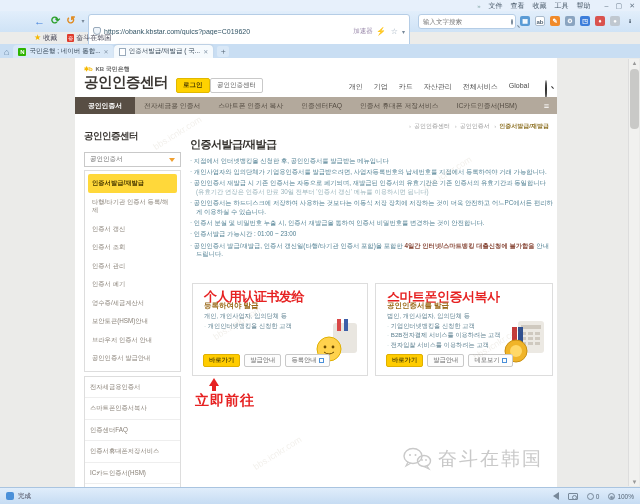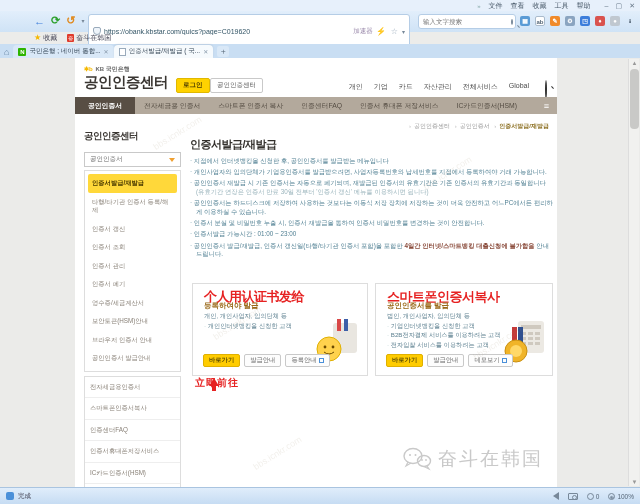--- a/index.html
+++ b/index.html
@@ -97,21 +97,21 @@
   .card-btns{position:absolute;left:10px;bottom:8px;display:flex;gap:4px}
   .cbtn{height:13px;display:flex;align-items:center;gap:2px;padding:0 5px;font-size:6.3px;border:1px solid #c9c9c9;background:#fdfdfd;color:#666;border-radius:2px}
   .cbtn-primary{background:#ffcc00;border-color:#e0b000;color:#5a4a00;font-weight:bold}
   .ext{width:5px;height:5px;border:1px solid #4a90d9;display:inline-block}
 
   .mascot{position:absolute;right:6px;bottom:10px;width:46px;height:48px}
 
   
   .goto-arrow{position:absolute;left:134px;top:320px;width:0;height:0;border-left:5px solid transparent;border-right:5px solid transparent;border-bottom:8px solid #e62222}
   .goto-stem{position:absolute;left:137px;top:327px;width:4px;height:6px;background:#e62222}
-  .goto-label{position:absolute;left:120px;top:318px;font-size:10px;font-weight:bold;color:#e62222;letter-spacing:1px}
+  .goto-label{position:absolute;left:120px;top:334px;font-size:14px;font-weight:bold;color:#e62222;letter-spacing:1px}
 
   
   .stamp{position:absolute;font-size:9px;color:#9c8c6c;opacity:.13;transform:rotate(-32deg);white-space:nowrap}
   .wm-logo{position:absolute;left:402px;top:388px;display:flex;align-items:center;gap:6px;color:#c9c9c9}
   .wm-text{font-size:19px;letter-spacing:2px;color:#c9c9c9}
 
   
   .scrollbar{position:absolute;left:628px;top:1px;width:11px;height:427px;background:#f1f1ef;border-left:1px solid #ddd}
   .sb-arrow{position:absolute;left:2px;width:7px;text-align:center;font-size:6px;color:#999}
   .sb-thumb{position:absolute;left:1px;top:10px;width:9px;height:60px;background:#c9c9c7;border-radius:4px}

